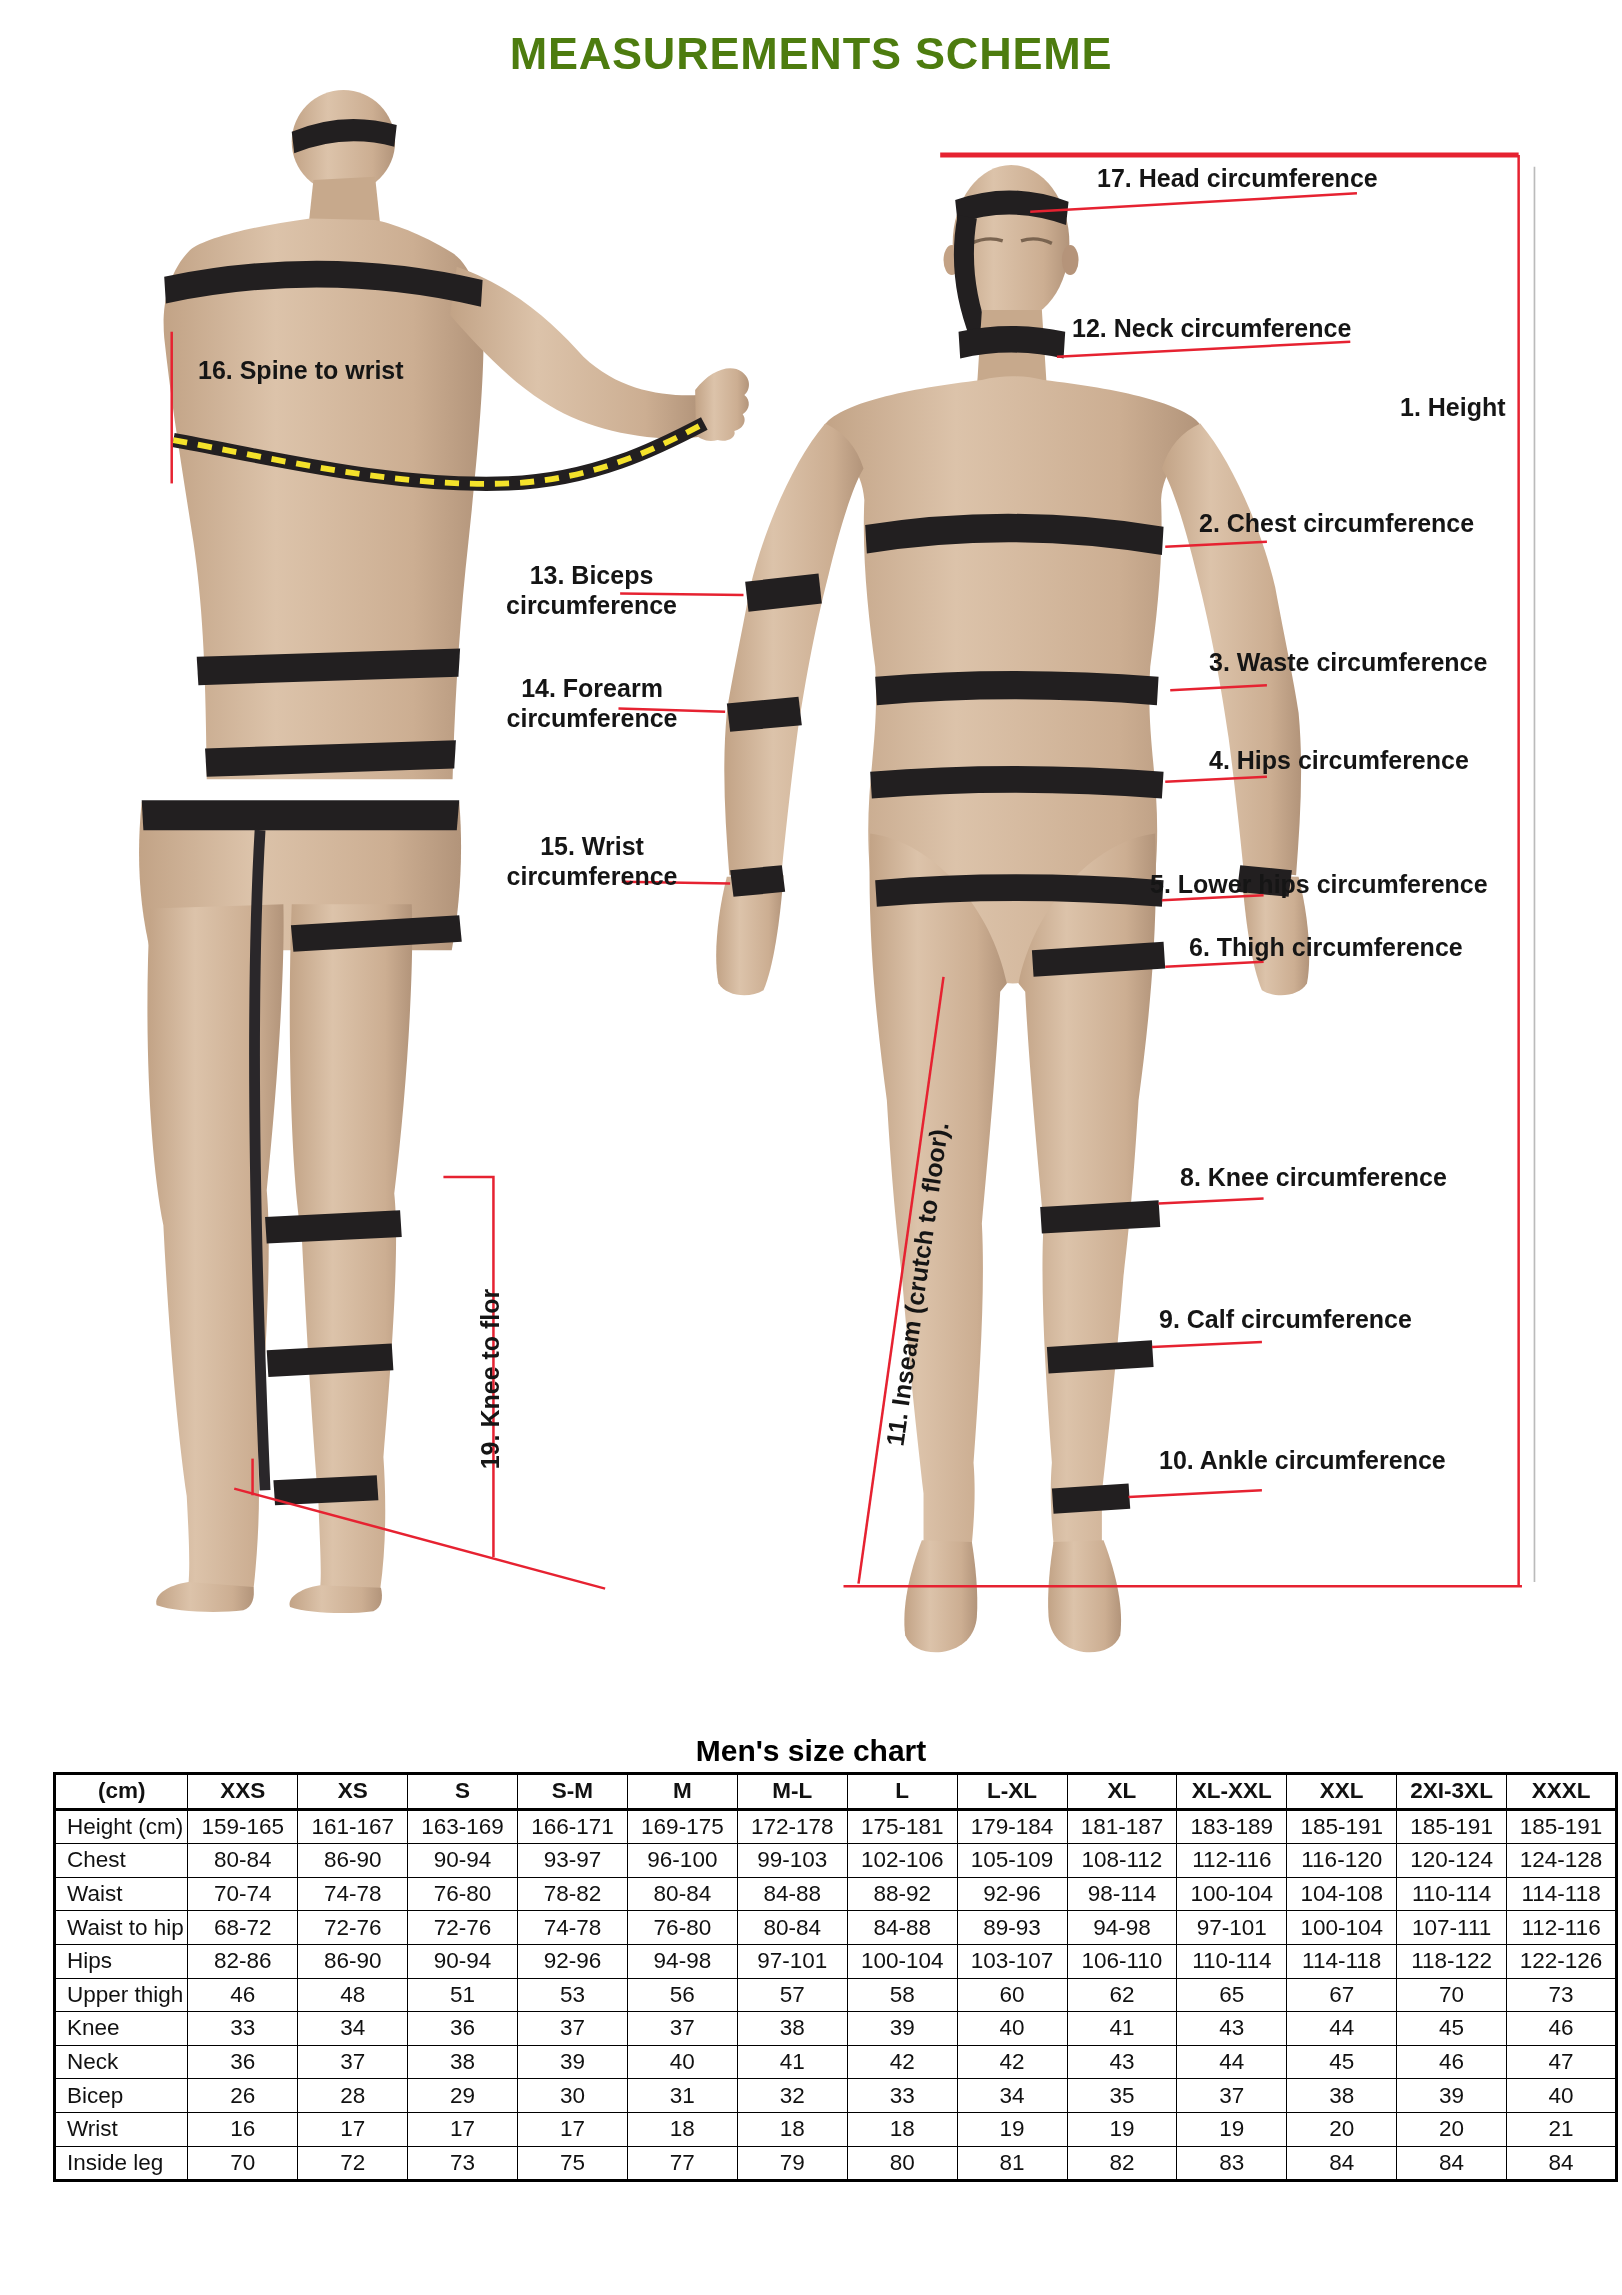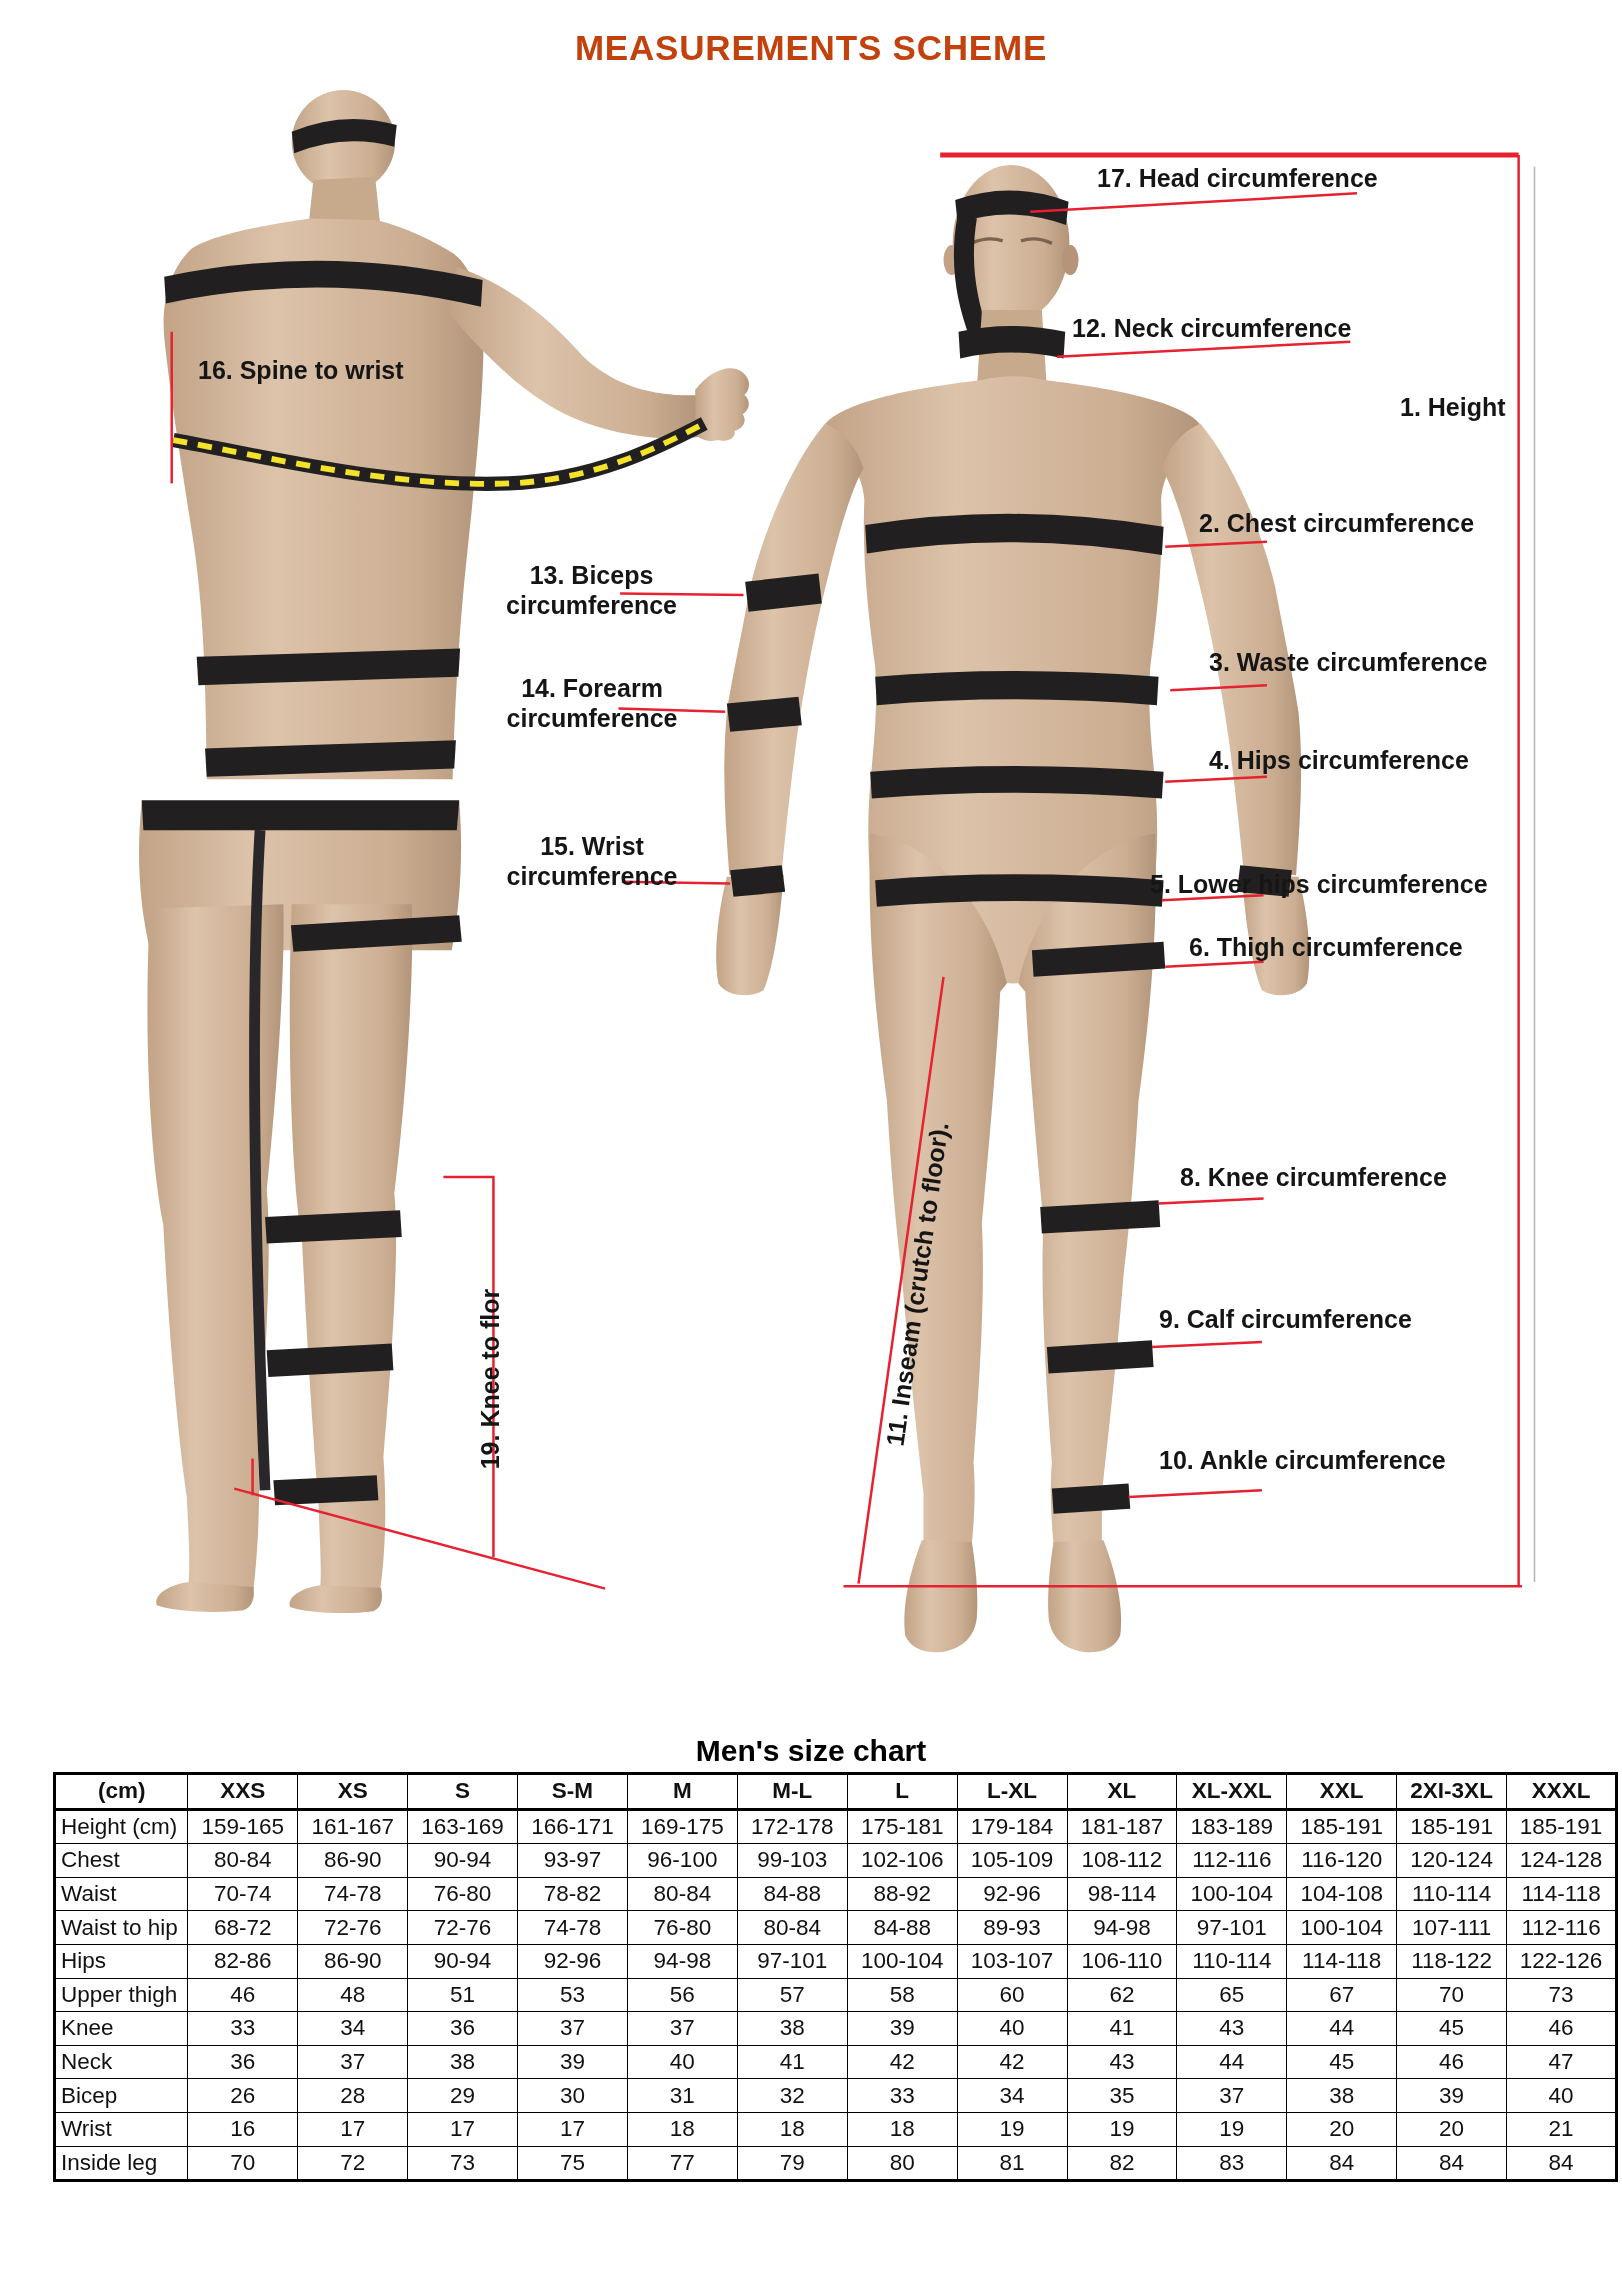--- a/index.html
+++ b/index.html
@@ -1,32 +1,32 @@
 <!DOCTYPE html>
 <html style="font-size:13.3px"><head>
 <meta charset="utf-8">
 <style>
   html,body{margin:0;padding:0;background:#fff;}
   #page{position:relative;width:1622px;height:2295px;background:#ffffff;overflow:hidden;
         font-family:"Liberation Sans",sans-serif;color:#111;}
   .page-title{position:absolute;left:0;top:28px;width:100%;text-align:center;
-              font-size:35px;font-weight:bold;letter-spacing:0.8px;color:#c2410c;}
+              font-size:45px;font-weight:bold;letter-spacing:0.8px;color:#4d7c0f;}
   .ann{position:absolute;font-weight:bold;font-size:25px;line-height:30px;color:#151515;white-space:nowrap;}
   .ann.wrap{white-space:normal;text-align:center;}
   .ann.rot{transform:translate(-50%,-50%) rotate(-90deg);}
   .ann.rot2{transform:translate(-50%,-50%) rotate(-82deg);}
   #fig-svg{position:absolute;left:0;top:0;}
   .chart-title{position:absolute;left:0;top:1734px;width:100%;text-align:center;
                font-size:30px;font-weight:bold;color:#000;}
   table.size{position:absolute;left:53px;top:1772px;width:1565px;table-layout:fixed;
              border-collapse:collapse;border:3.3px solid #000;font-size:22.5px;}
   table.size th,table.size td{border:1.7px solid #000;text-align:center;padding:3.3px 1.7px;
              overflow:hidden;white-space:nowrap;}
   table.size thead th{font-weight:bold;border-bottom:3.3px solid #000;}
-  table.size td.rowlabel{text-align:left;padding-left:5px;font-weight:normal;margin-left:6px;}
+  table.size td.rowlabel{text-align:left;padding-left:11px;font-weight:normal;margin-left:6px;}
 </style>
 </head>
 <body>
 
 <div id="page">
 
   <div class="page-title">MEASUREMENTS SCHEME</div>
 
   <svg id="fig-svg" width="1622" height="1717" viewBox="0 0 1946 2060">
     <defs>

